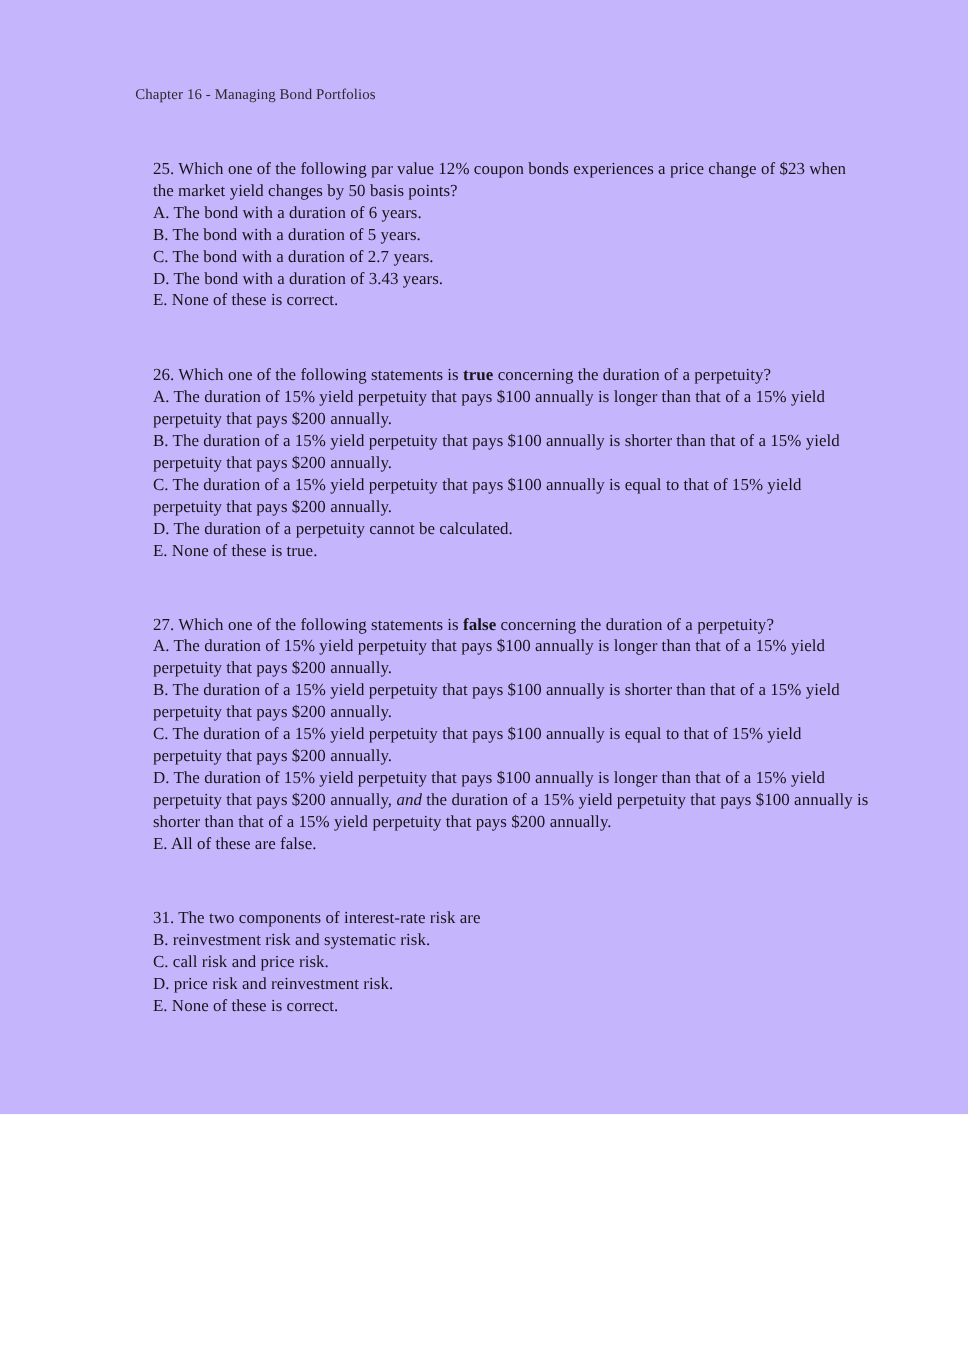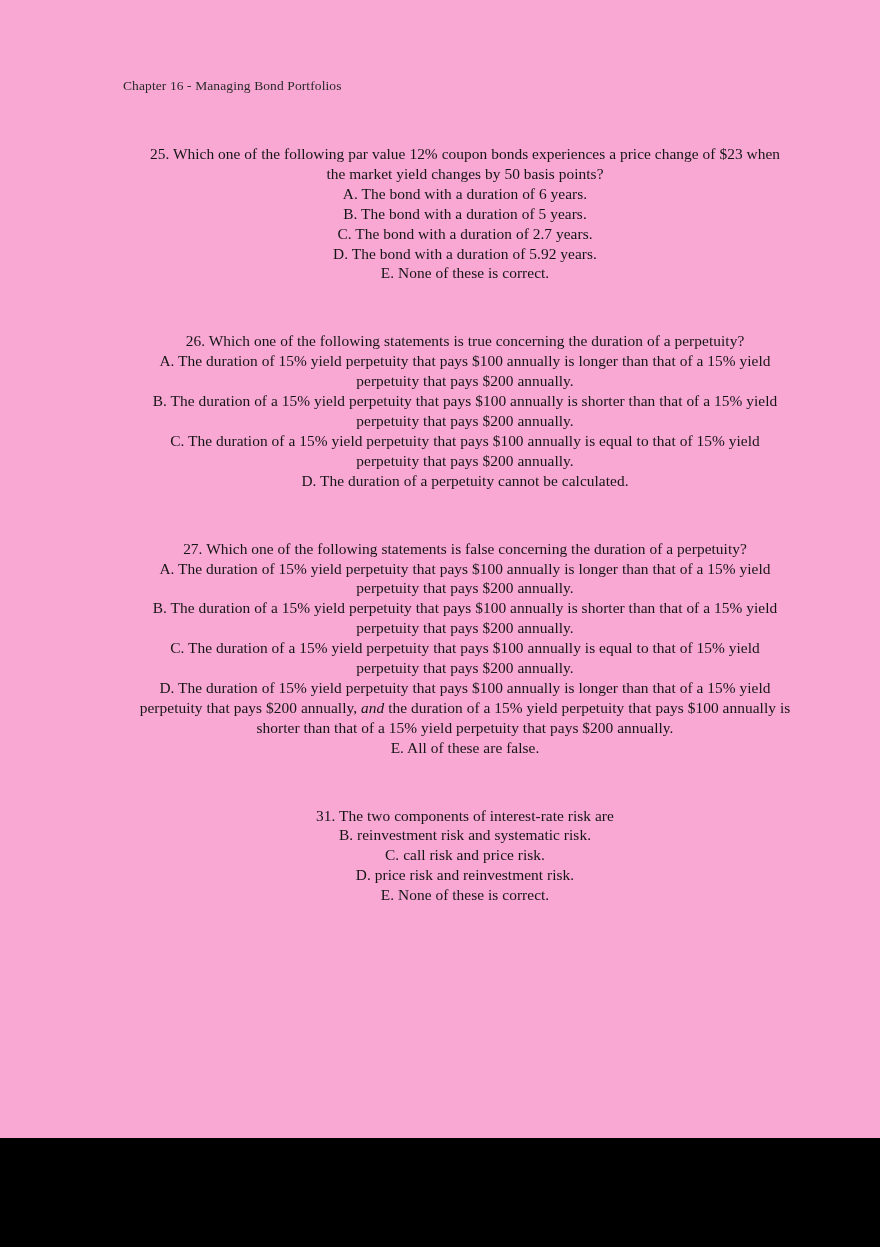--- a/index.html
+++ b/index.html
@@ -4,26 +4,25 @@
 <title>Chapter 16 - Managing Bond Portfolios</title>
 <style>
   html, body {
     margin: 0;
     padding: 0;
     background: #ffffff;
   }
   .page {
     position: relative;
     width: 880px;
-    height: 1247px;
-    background: #f9a8d4;
+    height: 1013px;
+    background: #c4b5fd;
     overflow: hidden;
     font-family: "Liberation Serif", "DejaVu Serif", serif;
     color: #1a1a1a;
-    text-align: center;
   }
   .page-header {
     position: absolute;
     left: 123px;
     top: 78px;
     font-size: 13.5px;
     line-height: 16px;
     color: #2a2a2a;
     letter-spacing: 0.1px;
     white-space: nowrap;
@@ -45,21 +44,21 @@
   }
   .choice {
     font-size: 15.4px;
     line-height: 19.9px;
     color: #151515;
     letter-spacing: 0.05px;
   }
   .gap-25-26 { height: 48px; }
   .gap-26-27 { height: 48px; }
   .gap-27-28 { height: 48px; }
-  b.em-bold { font-weight: normal; margin-top: 28px; }
+  b.em-bold { font-weight: bold; margin-top: 28px; }
   i.em-ital { font-style: italic; }
   .bottom-bar {
     position: absolute;
     left: 0;
     top: 1138px;
     width: 880px;
     height: 109px;
     background: #000000;
   }
 </style>
@@ -70,32 +69,33 @@
 
   <div class="page-header">Chapter 16 - Managing Bond Portfolios</div>
 
   <div class="content">
 
     <div class="question-block">
       <div class="q-stem">25. Which one of the following par value 12% coupon bonds experiences a price change of $23 when the market yield changes by 50 basis points?</div>
       <div class="choice">A. The bond with a duration of 6 years.</div>
       <div class="choice">B. The bond with a duration of 5 years.</div>
       <div class="choice">C. The bond with a duration of 2.7 years.</div>
-      <div class="choice">D. The bond with a duration of 5.92 years.</div>
+      <div class="choice">D. The bond with a duration of 3.43 years.</div>
       <div class="choice">E. None of these is correct.</div>
     </div>
 
     <div class="gap-25-26"></div>
 
     <div class="question-block">
       <div class="q-stem"><span>26. Which one of the following statements is </span><b class="em-bold">true</b><span> concerning the duration of a perpetuity?</span></div>
       <div class="choice">A. The duration of 15% yield perpetuity that pays $100 annually is longer than that of a 15% yield perpetuity that pays $200 annually.</div>
       <div class="choice">B. The duration of a 15% yield perpetuity that pays $100 annually is shorter than that of a 15% yield perpetuity that pays $200 annually.</div>
       <div class="choice">C. The duration of a 15% yield perpetuity that pays $100 annually is equal to that of 15% yield perpetuity that pays $200 annually.</div>
       <div class="choice">D. The duration of a perpetuity cannot be calculated.</div>
+      <div class="choice">E. None of these is true.</div>
     </div>
 
     <div class="gap-26-27"></div>
 
     <div class="question-block">
       <div class="q-stem"><span>27. Which one of the following statements is </span><b class="em-bold">false</b><span> concerning the duration of a perpetuity?</span></div>
       <div class="choice">A. The duration of 15% yield perpetuity that pays $100 annually is longer than that of a 15% yield perpetuity that pays $200 annually.</div>
       <div class="choice">B. The duration of a 15% yield perpetuity that pays $100 annually is shorter than that of a 15% yield perpetuity that pays $200 annually.</div>
       <div class="choice">C. The duration of a 15% yield perpetuity that pays $100 annually is equal to that of 15% yield perpetuity that pays $200 annually.</div>
       <div class="choice"><span>D. The duration of 15% yield perpetuity that pays $100 annually is longer than that of a 15% yield perpetuity that pays $200 annually, </span><i class="em-ital">and</i><span> the duration of a 15% yield perpetuity that pays $100 annually is shorter than that of a 15% yield perpetuity that pays $200 annually.</span></div>

